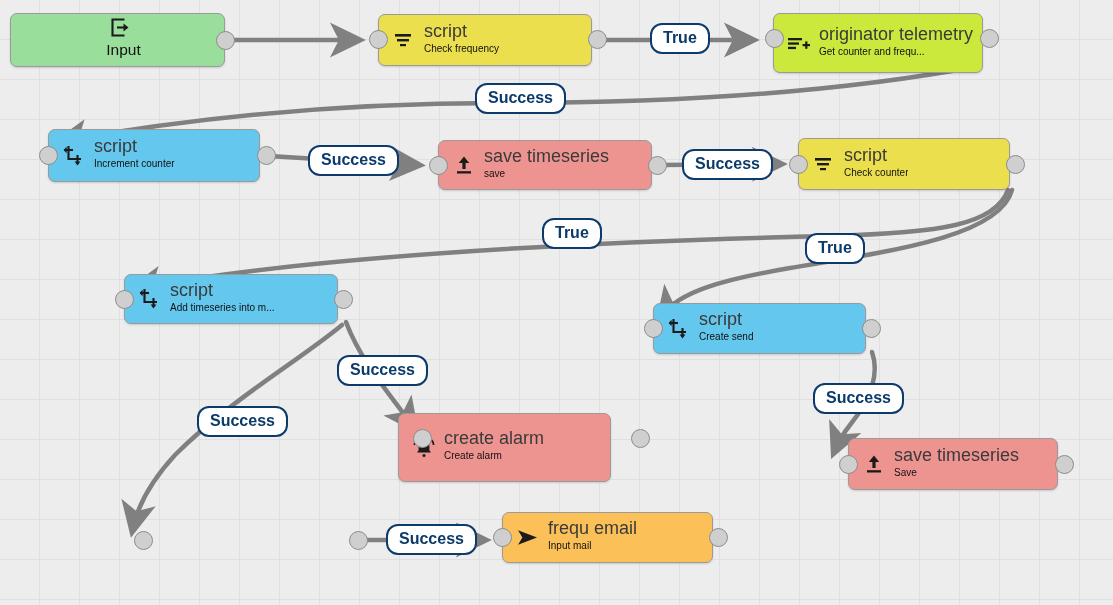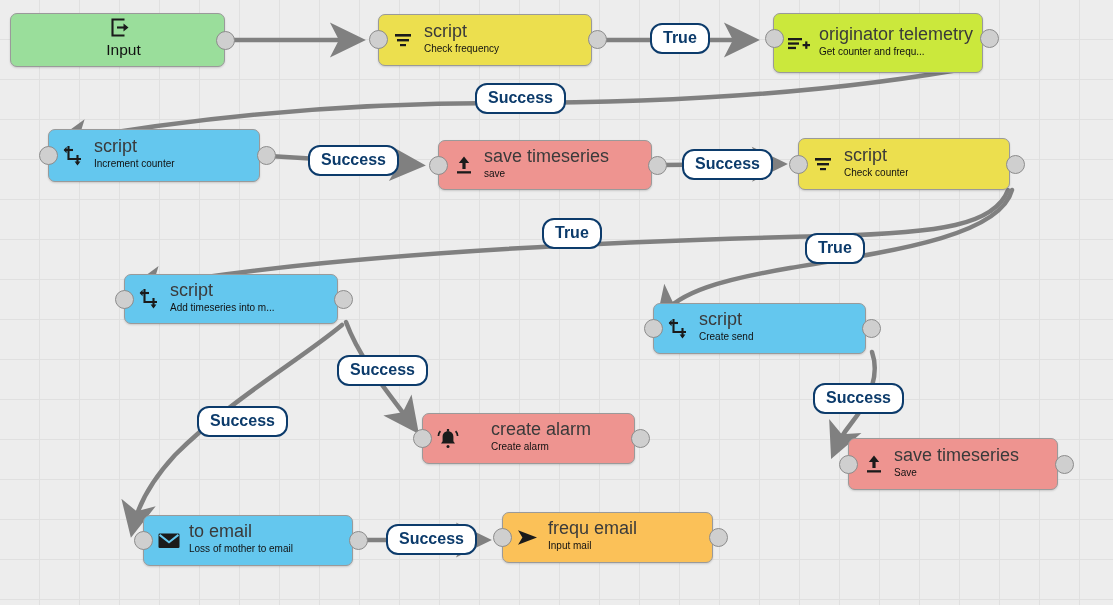--- a/index.html
+++ b/index.html
@@ -261,21 +261,21 @@
       </svg>
     </span>
     <div class="texts">
       <div class="type">script</div>
       <div class="name">Create send</div>
     </div>
   </div>
   <div class="port" style="left:644px; top:319px;"></div>
   <div class="port" style="left:862px; top:319px;"></div>
 
-  <div class="node" style="left:422px; top:413px; width:213px; height:51px; background:#ee9490;gap:23px;">
+  <div class="node" style="left:398px; top:413px; width:213px; height:69px; background:#ee9490;">
     <span class="glyph">
       <svg width="22" height="22" viewBox="0 0 22 22">
         <path d="M11,3.2 C7.6,3.2 5.6,5.6 5.6,8.8 L5.6,13.2 L4,15.6 L18,15.6 L16.4,13.2 L16.4,8.8 C16.4,5.6 14.4,3.2 11,3.2 Z" fill="#1b1b1b"></path>
         <rect x="9.9" y="1" width="2.2" height="2.6" fill="#1b1b1b"></rect>
         <circle cx="11" cy="18.6" r="1.5" fill="#1b1b1b"></circle>
         <path d="M3.4,3.2 C2,4.6 1.4,6.3 1.4,8" fill="none" stroke="#1b1b1b" stroke-width="1.7"></path>
         <path d="M18.6,3.2 C20,4.6 20.6,6.3 20.6,8" fill="none" stroke="#1b1b1b" stroke-width="1.7"></path>
       </svg>
     </span>
     <div class="texts">
@@ -294,32 +294,20 @@
       </svg>
     </span>
     <div class="texts">
       <div class="type">save timeseries</div>
       <div class="name">Save</div>
     </div>
   </div>
   <div class="port" style="left:839px; top:455px;"></div>
   <div class="port" style="left:1055px; top:455px;"></div>
 
-  <div class="node" style="left:143px; top:515px; width:210px; height:51px; background:#64c7ee;">
-    <span class="glyph">
-      <svg width="24" height="19" viewBox="0 0 24 19">
-        <rect x="1.5" y="2.5" width="21" height="14.5" rx="1.2" fill="#1b1b1b"></rect>
-        <path d="M2.6,3.9 L12,11.2 L21.4,3.9" fill="none" stroke="#64c7ee" stroke-width="2"></path>
-      </svg>
-    </span>
-    <div class="texts">
-      <div class="type">to email</div>
-      <div class="name">Loss of mother to email</div>
-    </div>
-  </div>
   <div class="port" style="left:134px; top:531px;"></div>
   <div class="port" style="left:349px; top:531px;"></div>
 
   <div class="node" style="left:502px; top:512px; width:211px; height:51px; background:#fbc158;">
     <span class="glyph">
       <svg width="24" height="19" viewBox="0 0 24 19">
         <path d="M2,2.2 L21,9.5 L2,16.8 L6.4,9.5 Z" fill="#1b1b1b"></path>
       </svg>
     </span>
     <div class="texts">

